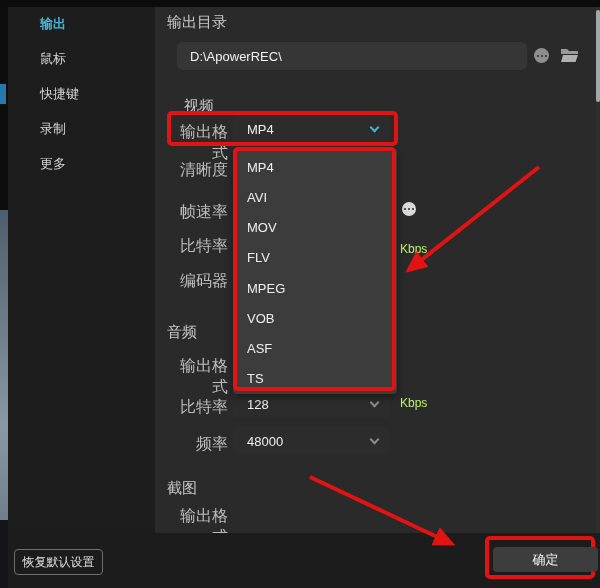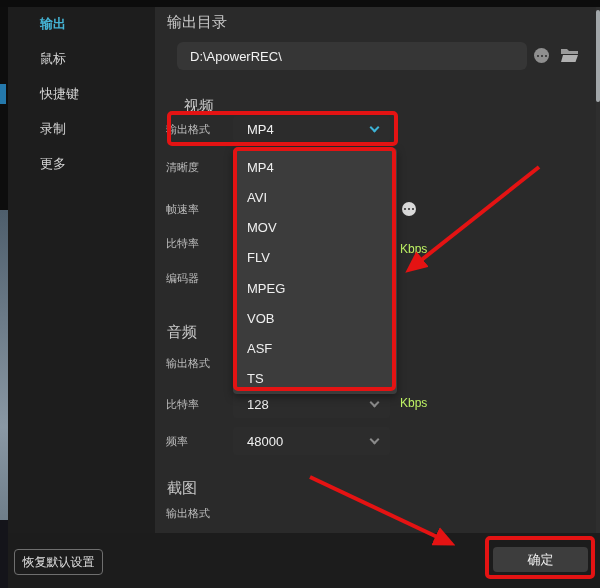--- a/index.html
+++ b/index.html
@@ -24,21 +24,21 @@
   #main { left:155px; top:7px; width:445px; height:526px; background:#2a2a2a; z-index:1; }
 
   #footer { left:8px; top:533px; width:592px; height:55px; background:#1c1c1c; z-index:6; }
 
   
   #sb-track { left:596px; top:7px; width:4px; height:526px; background:#2e2e2e; z-index:7; }
   #sb-thumb { left:596px; top:10px; width:4px; height:92px; background:#a2a7aa; border-radius:2px; z-index:8; }
 
   
   .sec-title { position:absolute; font-size:15px; color:#c9c9c9; z-index:3; }
-  .row-label { position:absolute; width:62px; text-align:left; font-size:11px; color:#bdbdbd; z-index:3; }
+  .row-label { position:absolute; width:62px; text-align:right; font-size:16px; color:#bdbdbd; z-index:3; }
   .unit { position:absolute; font-size:12px; color:#bef264; z-index:3; }
 
   
   .field { position:absolute; background:#363636; border-radius:6px; display:flex; align-items:center;
            padding-left:13px; font-size:13px; color:#f2f2f2; z-index:3; }
   .combo { position:absolute; left:233px; width:157px; height:26px; background:#2c2c2c; border-radius:3px;
            display:flex; align-items:center; padding:0 12px 0 14px; font-size:13px; color:#f0f0f0; z-index:3; }
   .combo .spacer { flex:1; }
   .chev { width:7px; height:7px; border-right:2px solid #8a8a8a; border-bottom:2px solid #8a8a8a;
           transform:rotate(45deg); margin-top:-4px; }
@@ -55,21 +55,21 @@
   .dd-opt { flex:1; display:flex; align-items:center; padding-left:14px; font-size:13px; color:#efefef; cursor:default; }
 
   
   .red-box { position:absolute; border:4px solid #e41313; border-radius:5px; z-index:30; pointer-events:none; }
   #arrows { left:0; top:0; width:600px; height:588px; z-index:40; pointer-events:none; }
 
   
   #restore-btn { position:absolute; left:14px; top:549px; width:89px; height:26px; background:transparent;
                  border:1px solid #6f6f6f; border-radius:4px; color:#e0e0e0; font-size:12px; z-index:7;
                  display:flex; align-items:center; justify-content:center; }
-  #ok-btn { position:absolute; left:493px; top:547px; width:95px; height:25px; background:#3d3d3d;
+  #ok-btn { position:absolute; left:493px; top:547px; width:105px; height:25px; background:#3d3d3d;
             border:none; border-radius:4px; color:#f2f2f2; font-size:13px; z-index:31;
             display:flex; align-items:center; justify-content:center; }
 </style>
 </head>
 <body>
 
 <div id="window">
 
   <div class="abs" id="top-strip"></div>
   <div class="abs" id="edge-strip"></div>

